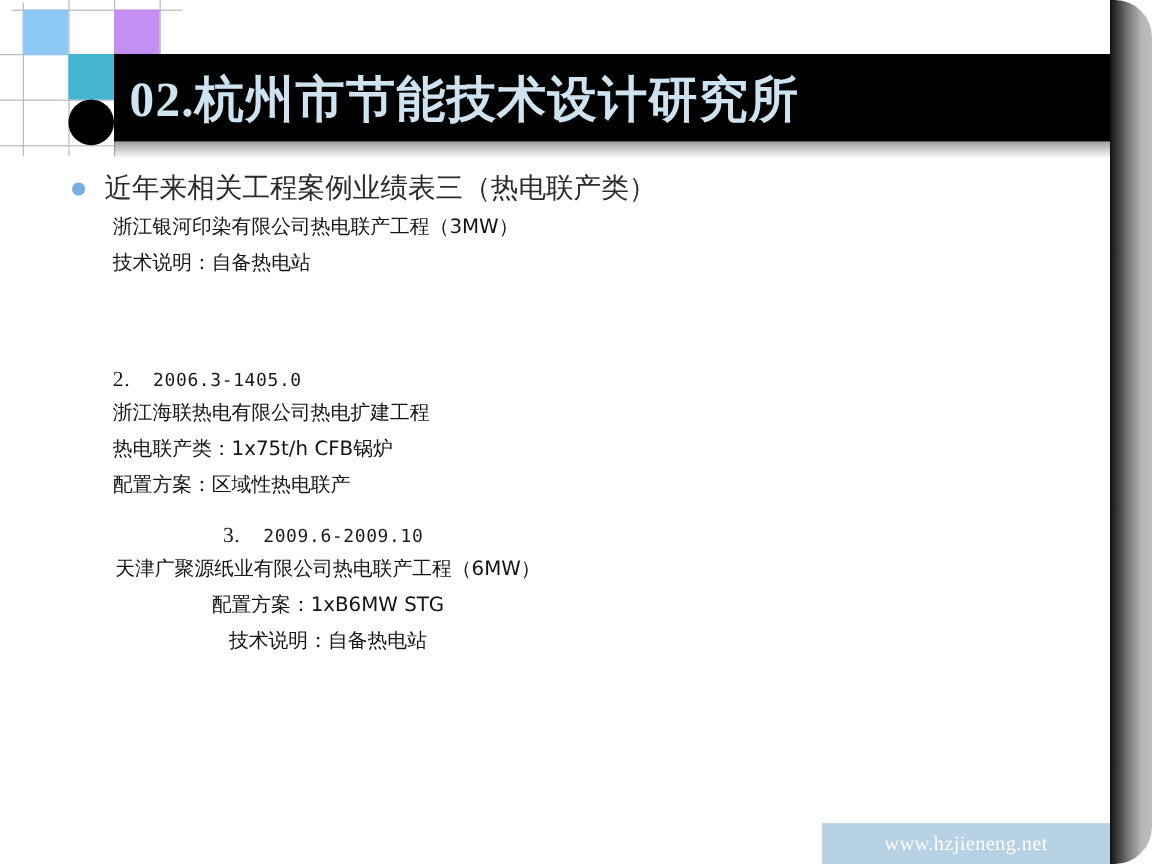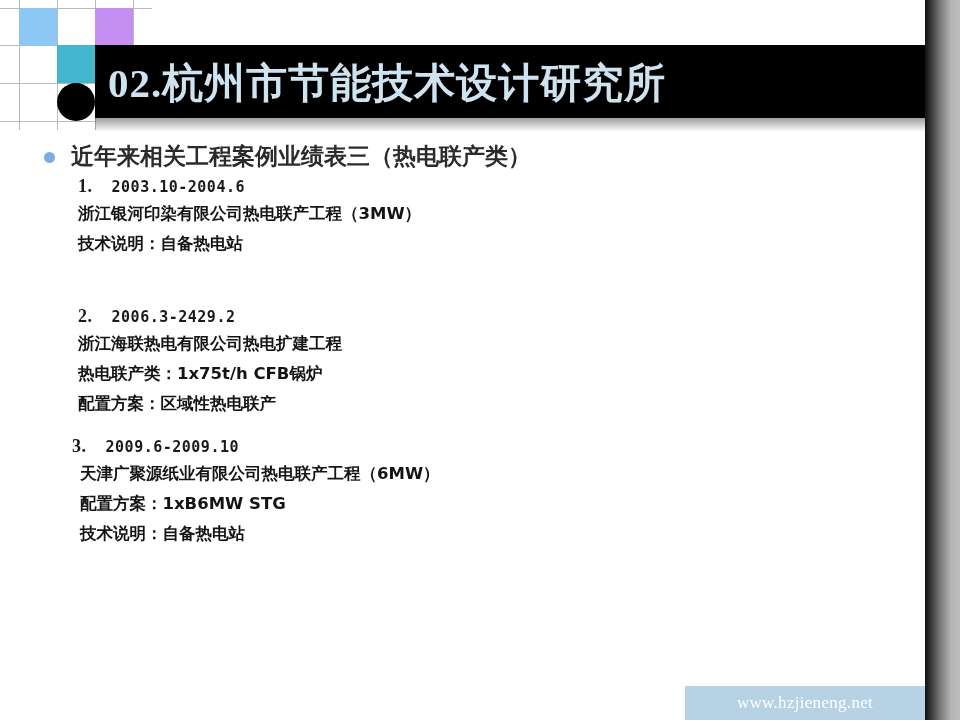--- a/index.html
+++ b/index.html
@@ -7,20 +7,21 @@
     padding: 0;
     background: #ffffff;
   }
   #slide {
     position: relative;
     width: 960px;
     height: 720px;
     background: #ffffff;
     overflow: hidden;
     font-family: "Liberation Sans", sans-serif;
+    border-radius: 31px;
   }
 
   
   .grid-line {
     position: absolute;
     background: #b9b9b9;
   }
   .grid-v { width: 1px; }
   .grid-h { height: 1px; }
 
@@ -63,25 +64,24 @@
     font-size: 41px;
     color: #cfe2ef;
     letter-spacing: 1px;
     white-space: nowrap;
     text-shadow: 1px 1px 0 rgba(0,0,0,0.8);
   }
 
   
   #body-area {
     position: absolute;
-    left: 0;
+    left: 16px;
     top: 132px;
     width: 738px;
     height: 540px;
-    font-weight: bold;
   }
 
   .bullet-row {
     position: absolute;
     left: 44px;
     top: 10px;
     display: flex;
     align-items: flex-start;
   }
   .bullet-dot {
@@ -181,37 +181,34 @@
   <div id="title-text">02.杭州市节能技术设计研究所</div>
 
   <div id="body-area">
 
     <div class="bullet-row">
       <span class="bullet-dot"></span>
       <span class="bullet-text">近年来相关工程案例业绩表三（热电联产类）</span>
     </div>
 
     <div class="entry" style="left:78px; top:42px;">
-      <div class="entry-date">
-        <span class="num">1.</span>&nbsp;&nbsp;<span>2003.10-2004.6</span>
-      </div>
       <div class="entry-line">浙江银河印染有限公司热电联产工程（3MW）</div>
       <div class="entry-line">技术说明：自备热电站</div>
     </div>
 
     <div class="entry" style="left:78px; top:172px;">
       <div class="entry-date">
-        <span class="num">2.</span>&nbsp;&nbsp;<span>2006.3-2429.2</span>
+        <span class="num">2.</span>&nbsp;&nbsp;<span>2006.3-1405.0</span>
       </div>
       <div class="entry-line">浙江海联热电有限公司热电扩建工程</div>
       <div class="entry-line">热电联产类：1x75t/h CFB锅炉</div>
       <div class="entry-line">配置方案：区域性热电联产</div>
     </div>
 
-    <div class="entry" style="left:72px; top:302px;">
+    <div class="entry" style="left:72px; top:302px;text-align:center;">
       <div class="entry-date">
         <span class="num">3.</span>&nbsp;&nbsp;<span>2009.6-2009.10</span>
       </div>
       <div class="entry-line" style="padding-left:8px;"><span>天津广聚源纸业有限公司热电联产工程（6MW）</span></div>
       <div class="entry-line" style="padding-left:8px;"><span>配置方案：1xB6MW STG</span></div>
       <div class="entry-line" style="padding-left:8px;"><span>技术说明：自备热电站</span></div>
     </div>
 
   </div>
 

